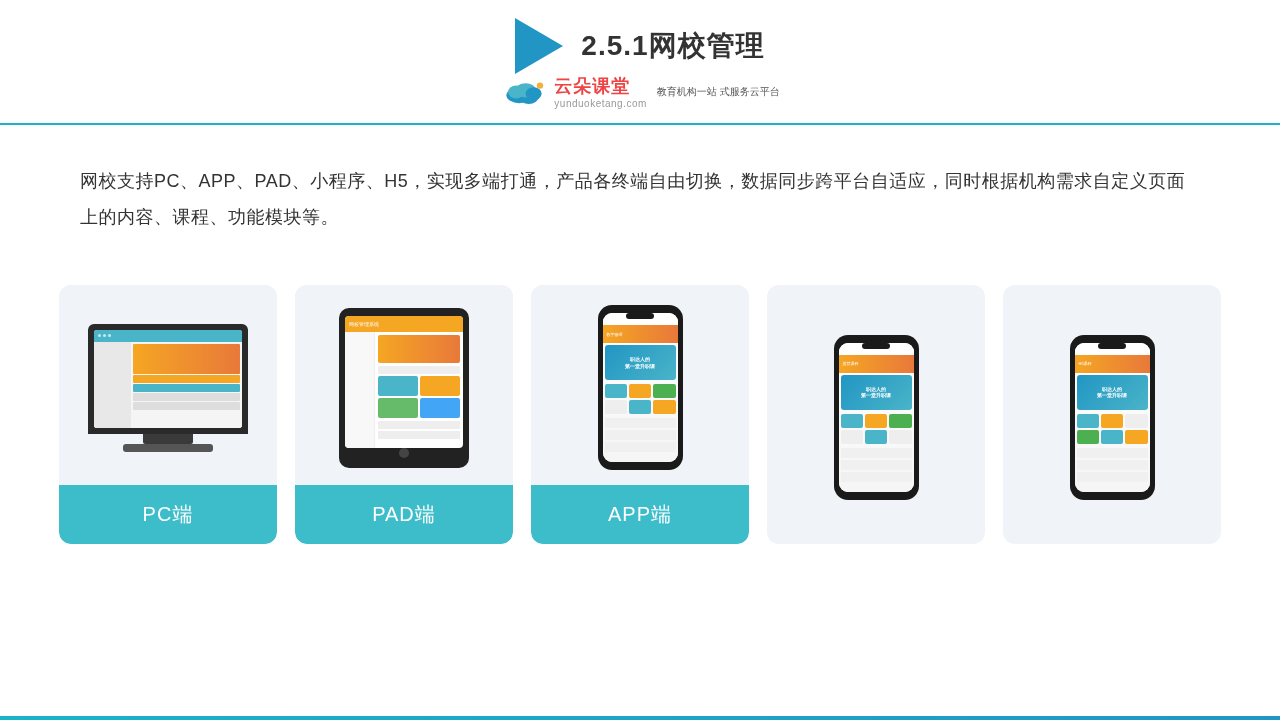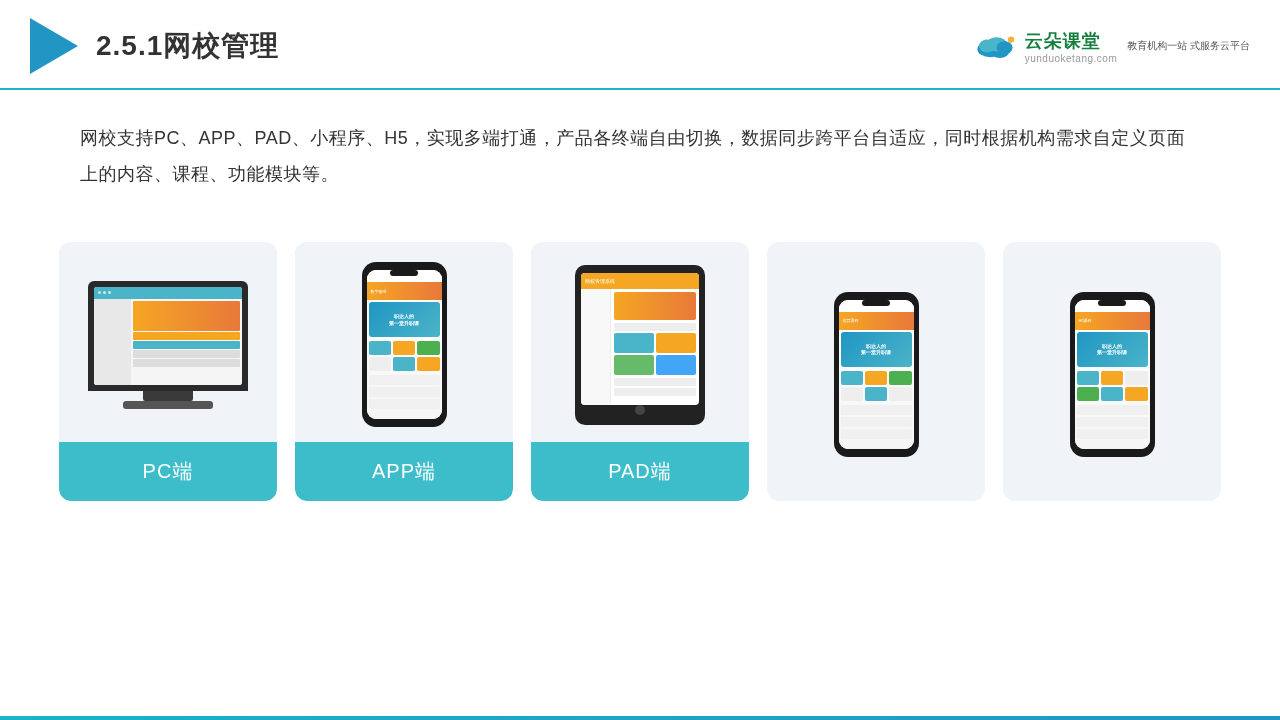--- a/index.html
+++ b/index.html
@@ -12,20 +12,21 @@
       position: relative;
     }
 
     
     .header {
       display: flex;
       align-items: center;
       justify-content: space-between;
       padding: 18px 30px 14px 30px;
       border-bottom: 2px solid #1ab3c8;
+      flex-direction: column;
     }
     .header-left {
       display: flex;
       align-items: center;
       gap: 18px;
     }
     .logo-triangle {
       width: 0;
       height: 0;
       border-top: 28px solid transparent;
@@ -52,40 +53,40 @@
       display: flex;
       align-items: center;
       gap: 6px;
     }
     .cloud-svg {
       width: 48px;
       height: 32px;
     }
     .brand-text-main {
       font-size: 18px;
-      color: #15803d;
+      color: #ef4444;
       font-weight: bold;
       letter-spacing: 1px;
     }
     .brand-url {
       font-size: 10px;
       color: #999;
       letter-spacing: 0.5px;
     }
     .brand-tagline {
       font-size: 10px;
       color: #555;
       text-align: right;
       line-height: 1.4;
       margin-left: 4px;
     }
 
     
     .description {
-      padding: 30px 80px 10px 80px;
+      padding: 38px 80px 10px 80px;
       font-size: 18px;
       color: #333;
       line-height: 2;
       letter-spacing: 0.5px;
     }
 
     
     .cards-container {
       display: flex;
       justify-content: center;
@@ -424,51 +425,20 @@
         </div>
         <div class="pc-stand"></div>
         <div class="pc-base"></div>
       </div>
     </div>
     <div class="card-label">PC端</div>
   </div>
 
   <div class="card">
     <div class="card-image-area">
-      <div class="device-phone">
-        <div class="phone-notch"></div>
-        <div class="phone-screen">
-          <div class="phone-status-bar"></div>
-          <div class="phone-content">
-            <div class="phone-header-bar">
-              <span class="phone-header-text">教学管理</span>
-            </div>
-            <div class="phone-banner">
-              <span class="phone-banner-text">职达人的<br>第一堂升职课</span>
-            </div>
-            <div class="phone-grid">
-              <div class="phone-grid-item teal"></div>
-              <div class="phone-grid-item orange"></div>
-              <div class="phone-grid-item green"></div>
-              <div class="phone-grid-item"></div>
-              <div class="phone-grid-item teal"></div>
-              <div class="phone-grid-item orange"></div>
-            </div>
-            <div class="phone-list-item"></div>
-            <div class="phone-list-item"></div>
-            <div class="phone-list-item"></div>
-          </div>
-        </div>
-      </div>
-    </div>
-    <div class="card-label">APP端</div>
-  </div>
-
-  <div class="card">
-    <div class="card-image-area">
       <div class="device-tablet">
         <div class="tablet-screen">
           <div class="tablet-topbar">
             <span class="tablet-topbar-text">网校管理系统</span>
           </div>
           <div class="tablet-body">
             <div class="tablet-sidebar"></div>
             <div class="tablet-main">
               <div class="tablet-banner"></div>
               <div class="tablet-row"></div>
@@ -490,20 +460,51 @@
   </div>
 
   <div class="card">
     <div class="card-image-area">
       <div class="device-phone">
         <div class="phone-notch"></div>
         <div class="phone-screen">
           <div class="phone-status-bar"></div>
           <div class="phone-content">
             <div class="phone-header-bar">
+              <span class="phone-header-text">教学管理</span>
+            </div>
+            <div class="phone-banner">
+              <span class="phone-banner-text">职达人的<br>第一堂升职课</span>
+            </div>
+            <div class="phone-grid">
+              <div class="phone-grid-item teal"></div>
+              <div class="phone-grid-item orange"></div>
+              <div class="phone-grid-item green"></div>
+              <div class="phone-grid-item"></div>
+              <div class="phone-grid-item teal"></div>
+              <div class="phone-grid-item orange"></div>
+            </div>
+            <div class="phone-list-item"></div>
+            <div class="phone-list-item"></div>
+            <div class="phone-list-item"></div>
+          </div>
+        </div>
+      </div>
+    </div>
+    <div class="card-label">APP端</div>
+  </div>
+
+  <div class="card">
+    <div class="card-image-area">
+      <div class="device-phone">
+        <div class="phone-notch"></div>
+        <div class="phone-screen">
+          <div class="phone-status-bar"></div>
+          <div class="phone-content">
+            <div class="phone-header-bar">
               <span class="phone-header-text">推荐课程</span>
             </div>
             <div class="phone-banner">
               <span class="phone-banner-text">职达人的<br>第一堂升职课</span>
             </div>
             <div class="phone-grid">
               <div class="phone-grid-item teal"></div>
               <div class="phone-grid-item orange"></div>
               <div class="phone-grid-item green"></div>
               <div class="phone-grid-item"></div>

